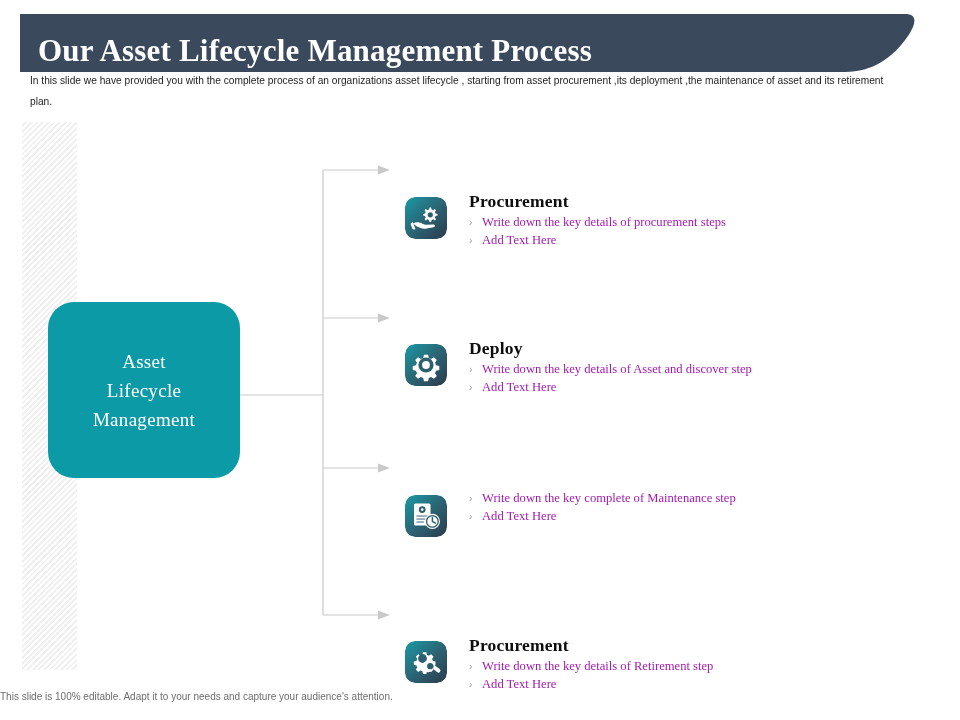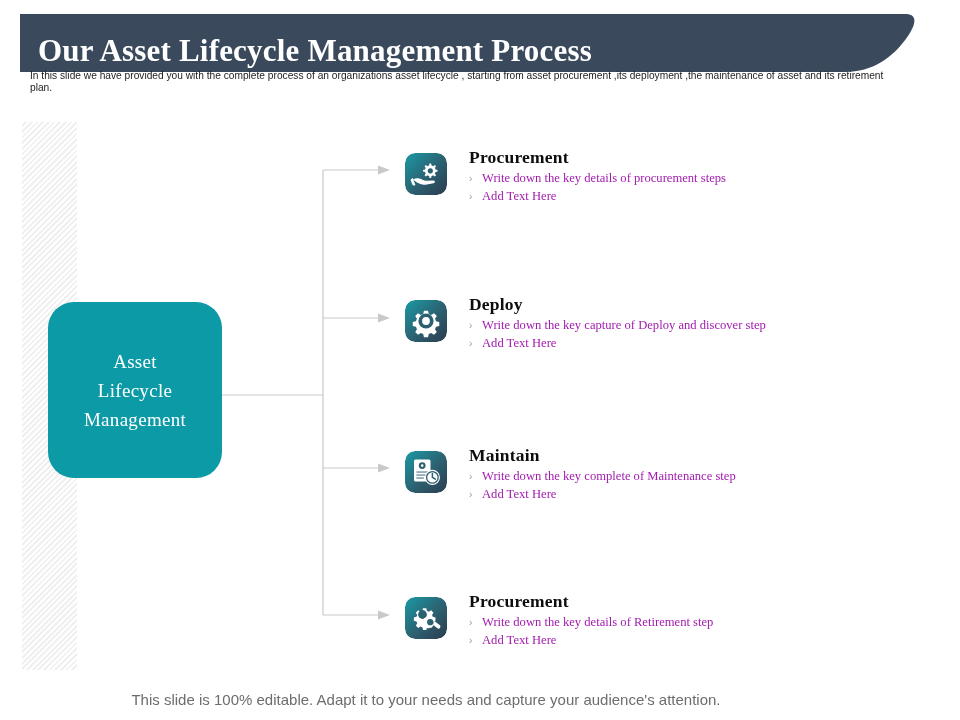--- a/index.html
+++ b/index.html
@@ -50,21 +50,21 @@
     white-space: nowrap;
   }
 
   
   .subtitle {
     position: absolute;
     left: 30px;
     top: 70px;
     width: 862px;
     font-size: 10.2px;
-    line-height: 12px;
+    line-height: 21px;
     color: #1c1c1c;
     font-family: "Liberation Sans", sans-serif;
   }
 
   
   .hatch-band {
     position: absolute;
     left: 22px;
     top: 122px;
     width: 55px;
@@ -74,21 +74,21 @@
       #ffffff 0px, #ffffff 2px,
       #f0f0f0 2px, #f0f0f0 4px
     );
   }
 
   
   .core-node {
     position: absolute;
     left: 48px;
     top: 302px;
-    width: 174px;
+    width: 192px;
     height: 176px;
     background: #0b9aa6;
     border-radius: 26px;
     display: flex;
     align-items: center;
     justify-content: center;
   }
   .core-node-label {
     font-family: "Liberation Serif", serif;
     font-size: 19px;
@@ -108,20 +108,21 @@
     height: 720px;
     pointer-events: none;
   }
 
   
   .step {
     position: absolute;
     left: 405px;
     width: 480px;
     height: 62px;
+    margin-top: 44px;
   }
   .step-icon {
     position: absolute;
     left: 0;
     top: 6px;
     width: 42px;
     height: 42px;
     border-radius: 10px;
     overflow: hidden;
   }
@@ -159,22 +160,22 @@
     color: #a21caf;
     line-height: 17px;
   }
 
   
   .footer {
     position: absolute;
     left: 0;
     top: 691px;
     width: 852px;
-    text-align: center;
-    font-size: 15px;
+    text-align: left;
+    font-size: 10px;
     color: #6d6d6d;
     font-family: "Liberation Sans", sans-serif;
   }
 </style>
 </head>
 <body>
 
 <div class="slide">
 
   <div class="header-wrap">
@@ -261,21 +262,21 @@
           <path d="M18.3,7.5 l5.4,0 l0.95,4.3 a10,10 0 0 1 3.1,1.3 l3.7,-2.4 l3.8,3.8 l-2.4,3.7 a10,10 0 0 1 1.3,3.1 l4.3,0.95 l0,5.4 l-4.3,0.95 a10,10 0 0 1 -1.3,3.1 l2.4,3.7 l-3.8,3.8 l-3.7,-2.4 a10,10 0 0 1 -3.1,1.3 l-0.95,4.3 l-5.4,0 l-0.95,-4.3 a10,10 0 0 1 -3.1,-1.3 l-3.7,2.4 l-3.8,-3.8 l2.4,-3.7 a10,10 0 0 1 -1.3,-3.1 l-4.3,-0.95 l0,-5.4 l4.3,-0.95 a10,10 0 0 1 1.3,-3.1 l-2.4,-3.7 l3.8,-3.8 l3.7,2.4 a10,10 0 0 1 3.1,-1.3 z" transform="translate(21,21) scale(0.76) translate(-21,-21)"></path>
           <circle cx="21" cy="21" r="7.6" fill="#2c6070"></circle>
           <circle cx="21" cy="21" r="3.9" fill="#ffffff"></circle>
         </g>
       </svg>
     </div>
     <div class="step-body">
       <div class="step-title">Deploy</div>
       <div class="bullet-row">
         <span class="bullet-mark">›</span>
-        <span class="bullet-text">Write down the key capture of Deploy and discover step</span>
+        <span class="bullet-text">Write down the key details of Asset and discover step</span>
       </div>
       <div class="bullet-row">
         <span class="bullet-mark">›</span>
         <span class="bullet-text">Add Text Here</span>
       </div>
     </div>
   </div>
 
   <div class="step" style="top:445px">
     <div class="step-icon">
@@ -295,21 +296,20 @@
           <rect x="11.4" y="20.3" width="11.6" height="1.5" fill="#7f9aa8"></rect>
           <rect x="11.4" y="23.3" width="11.6" height="1.5" fill="#7f9aa8"></rect>
           <rect x="11.4" y="26.3" width="7.5" height="1.5" fill="#7f9aa8"></rect>
           <circle cx="27.4" cy="26.4" r="7.6" fill="#ffffff"></circle>
           <circle cx="27.4" cy="26.4" r="5.8" fill="none" stroke="#2c6070" stroke-width="1.3"></circle>
           <path d="M27.4,22.4 L27.4,26.4 L30.3,28.2" stroke="#2c6070" stroke-width="1.5" fill="none" stroke-linecap="round"></path>
         </g>
       </svg>
     </div>
     <div class="step-body">
-      <div class="step-title">Maintain</div>
       <div class="bullet-row">
         <span class="bullet-mark">›</span>
         <span class="bullet-text">Write down the key complete of Maintenance step</span>
       </div>
       <div class="bullet-row">
         <span class="bullet-mark">›</span>
         <span class="bullet-text">Add Text Here</span>
       </div>
     </div>
   </div>

